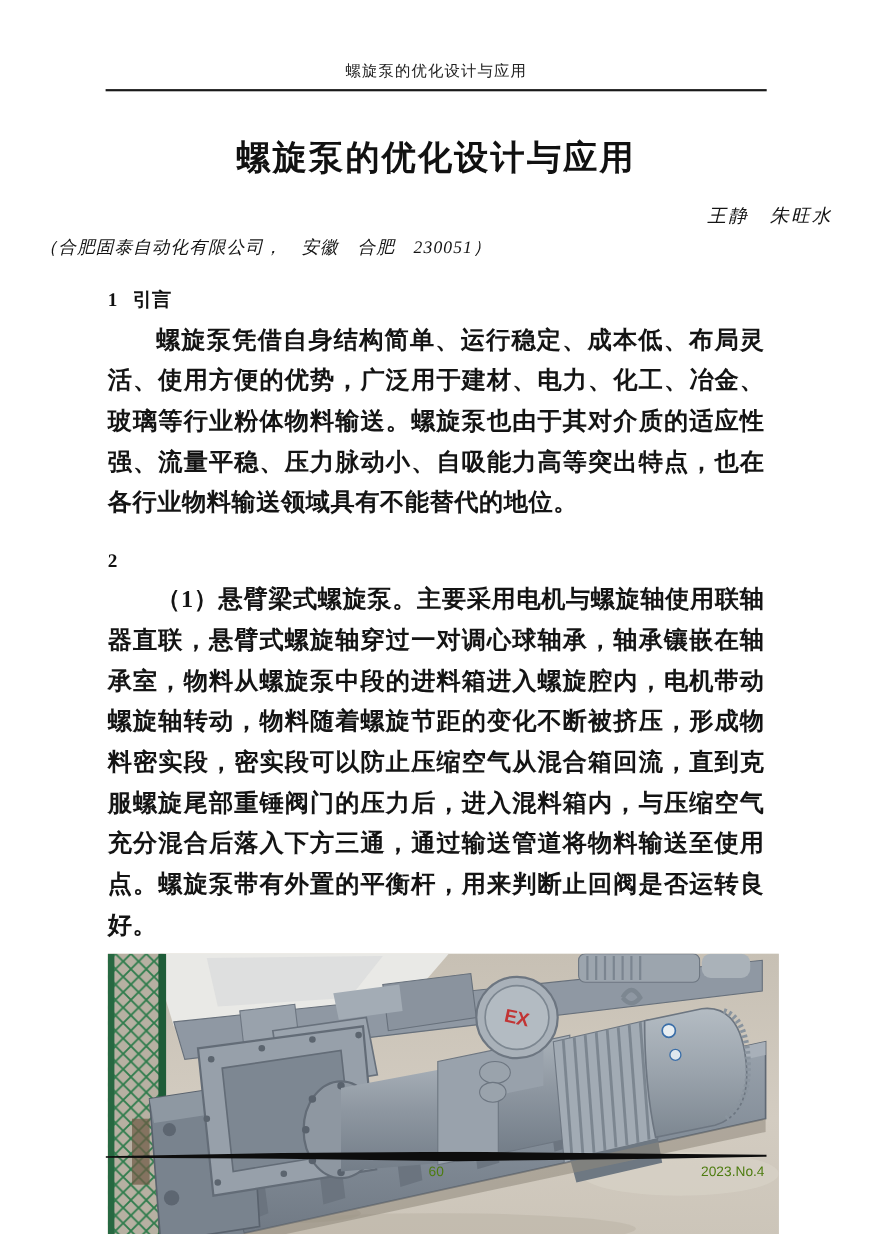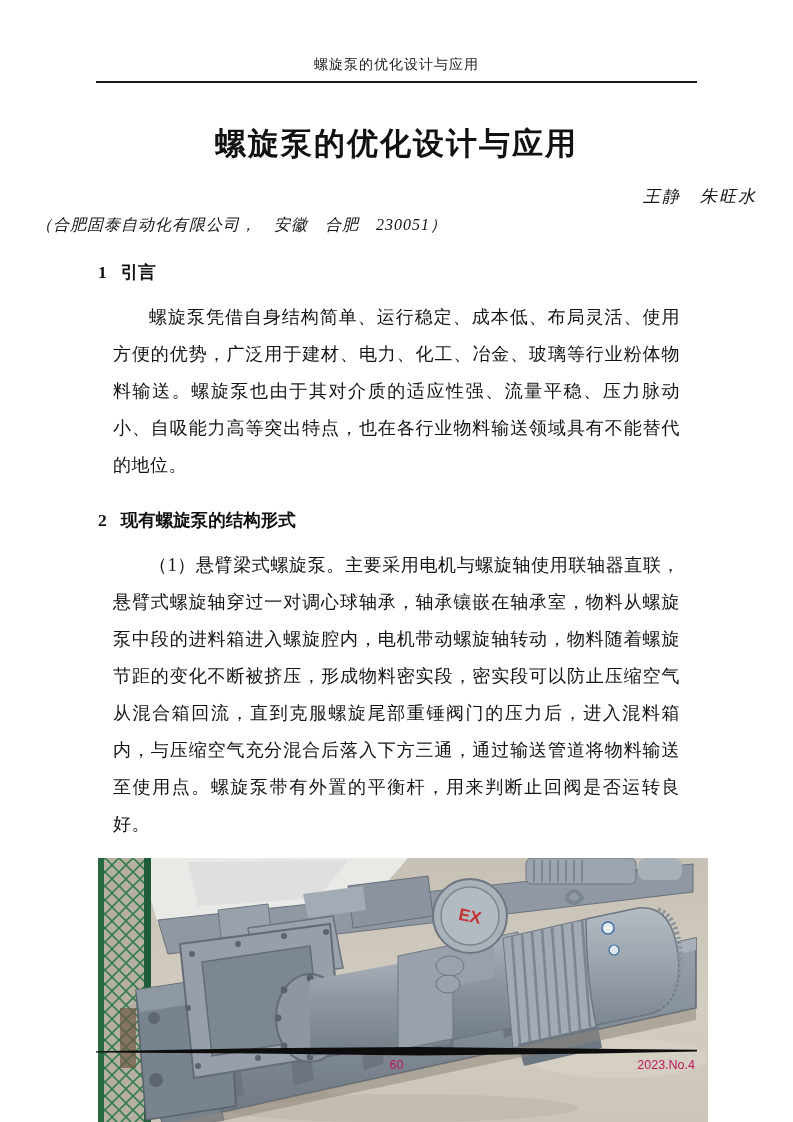--- a/index.html
+++ b/index.html
@@ -54,27 +54,28 @@
     font-family:"Liberation Sans","DejaVu Sans",sans-serif;
     font-weight:700;
     font-size:17.5px;
     color:#111;
     display:flex;
     gap:14px;
     align-items:baseline;
   }
   .sec-heading .sec-num{font-family:"Liberation Serif",serif;font-weight:700;}
   p.body-par{
-    margin:15px;
-    font-size:18px;
+    margin:0;
+    font-size:22px;
     line-height:37px;
     text-align:justify;
     text-justify:inter-ideograph;
     text-indent:2em;
     letter-spacing:0.5px;
+    font-weight:bold;
   }
   
   .figure-wrap{margin:8px 0 0 0;text-align:center;}
   .figure-image{
     display:block;
     margin:0 auto;
     width:610px;height:271px;
     background:#cdc6bb;
   }
   .figure-caption{
@@ -90,21 +91,21 @@
   .footer{
     position:absolute;
     left:60px;right:60px;top:1047px;
   }
   .footer-bar{display:block;width:100%;height:10px;}
   .footer-row{
     position:relative;
     margin-top:1px;
     font-family:"Liberation Sans","DejaVu Sans",sans-serif;
     font-size:12.5px;
-    color:#be185d;
+    color:#4d7c0f;
     height:16px;
   }
   .page-number{
     position:absolute;left:0;right:0;text-align:center;
   }
   .issue-number{
     position:absolute;right:2px;top:0;
   }
 </style>
 </head>
@@ -121,21 +122,20 @@
   <div class="body-col">
 
     <div class="sec-heading">
       <span class="sec-num">1</span>
       <span>引言</span>
     </div>
     <p class="body-par">螺旋泵凭借自身结构简单、运行稳定、成本低、布局灵活、使用方便的优势，广泛用于建材、电力、化工、冶金、玻璃等行业粉体物料输送。螺旋泵也由于其对介质的适应性强、流量平稳、压力脉动小、自吸能力高等突出特点，也在各行业物料输送领域具有不能替代的地位。</p>
 
     <div class="sec-heading">
       <span class="sec-num">2</span>
-      <span>现有螺旋泵的结构形式</span>
     </div>
     <p class="body-par">（1）悬臂梁式螺旋泵。主要采用电机与螺旋轴使用联轴器直联，悬臂式螺旋轴穿过一对调心球轴承，轴承镶嵌在轴承室，物料从螺旋泵中段的进料箱进入螺旋腔内，电机带动螺旋轴转动，物料随着螺旋节距的变化不断被挤压，形成物料密实段，密实段可以防止压缩空气从混合箱回流，直到克服螺旋尾部重锤阀门的压力后，进入混料箱内，与压缩空气充分混合后落入下方三通，通过输送管道将物料输送至使用点。螺旋泵带有外置的平衡杆，用来判断止回阀是否运转良好。</p>
 
     <div class="figure-wrap">
       <svg class="figure-image" viewBox="0 0 610 271" preserveAspectRatio="none">
         <defs>
           <linearGradient id="floorGrad" x1="0" y1="0" x2="0" y2="1">
             <stop offset="0" stop-color="#c7c0b4"></stop>
             <stop offset="0.55" stop-color="#d3ccc1"></stop>
             <stop offset="1" stop-color="#cbc4b8"></stop>

